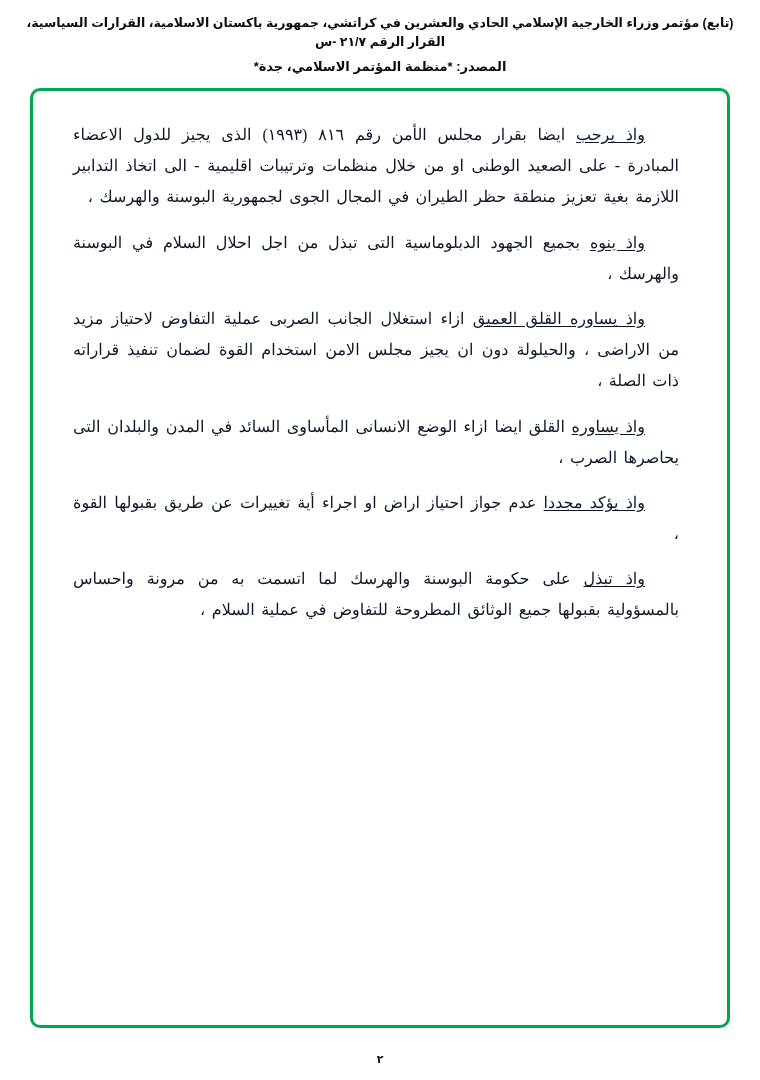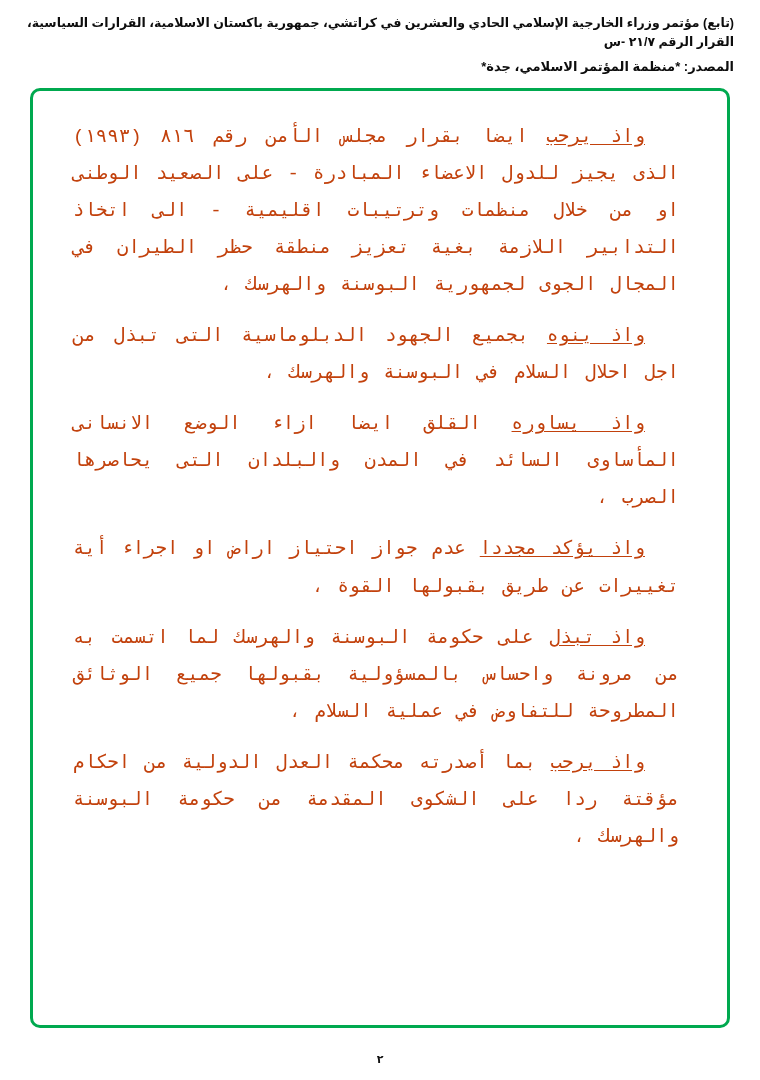--- a/index.html
+++ b/index.html
@@ -19,21 +19,21 @@
     width: 760px;
     height: 1080px;
     box-sizing: border-box;
     padding: 0;
     position: relative;
   }
 
   
   .header {
     padding: 14px 26px 0 26px;
-    text-align: right;
+    text-align: center;
   }
   .header-line1 {
     font-family: "Liberation Sans", "DejaVu Sans", sans-serif;
     font-size: 12.5px;
     font-weight: bold;
     line-height: 1.5;
     letter-spacing: 0px;
     color: #0d0d0d;
     direction: rtl;
   }
@@ -62,27 +62,27 @@
     padding: 28px 48px 20px 40px;
     box-sizing: border-box;
     height: 100%;
     overflow: hidden;
   }
 
   .para {
     direction: rtl;
     text-align: justify;
     text-justify: inter-word;
-    font-family: Liberation Mono, monospace;
-    font-size: 19px;
+    font-family: Liberation Serif, serif;
+    font-size: 16px;
     line-height: 1.95;
     margin: 0 0 14px 0;
     letter-spacing: 0.6px;
     word-spacing: 2.5px;
-    color: #c2410c;
+    color: #0f172a;
   }
   .para:last-child { margin-bottom: 0; }
   .para .indent { display: inline-block; width: 34px; }
   .lead {
     text-decoration: underline;
     text-underline-offset: 2px;
     font-weight: normal;
   }
 
   
@@ -112,37 +112,37 @@
     <div class="frame-inner">
 
       <p class="para">
         <span class="indent"></span><span class="lead">واذ يرحب</span><span> ايضا بقرار مجلس الأمن رقم ٨١٦ (١٩٩٣) الذى يجيز للدول الاعضاء المبادرة - على الصعيد الوطنى او من خلال منظمات وترتيبات اقليمية - الى اتخاذ التدابير اللازمة بغية تعزيز منطقة حظر الطيران في المجال الجوى لجمهورية البوسنة والهرسك ،</span>
       </p>
 
       <p class="para">
         <span class="indent"></span><span class="lead">واذ ينوه</span><span> بجميع الجهود الدبلوماسية التى تبذل من اجل احلال السلام في البوسنة والهرسك ،</span>
       </p>
 
+      <p class="para">
+        <span class="indent"></span><span class="lead">واذ يساوره القلق العميق</span><span> ازاء استغلال الجانب الصربى عملية التفاوض لاحتياز مزيد من الاراضى ، والحيلولة دون ان يجيز مجلس الامن استخدام القوة لضمان تنفيذ قراراته ذات الصلة ،</span>
+      </p>
 
 
       <p class="para">
         <span class="indent"></span><span class="lead">واذ يساوره</span><span> القلق ايضا ازاء الوضع الانسانى المأساوى السائد في المدن والبلدان التى يحاصرها الصرب ،</span>
       </p>
 
 
       <p class="para">
         <span class="indent"></span><span class="lead">واذ يؤكد مجددا</span><span> عدم جواز احتياز اراض او اجراء أية تغييرات عن طريق بقبولها القوة ،</span>
       </p>
 
       <p class="para">
         <span class="indent"></span><span class="lead">واذ تبذل</span><span> على حكومة البوسنة والهرسك لما اتسمت به من مرونة واحساس بالمسؤولية بقبولها جميع الوثائق المطروحة للتفاوض في عملية السلام ،</span>
       </p>
 
-      <p class="para">
-        <span class="indent"></span><span class="lead">واذ يرحب</span><span> بما أصدرته محكمة العدل الدولية من احكام مؤقتة ردا على الشكوى المقدمة من حكومة البوسنة والهرسك ،</span>
-      </p>
 
     </div>
   </div>
 
   <div class="footer">٢</div>
 
 </div>
 
 </body></html>

